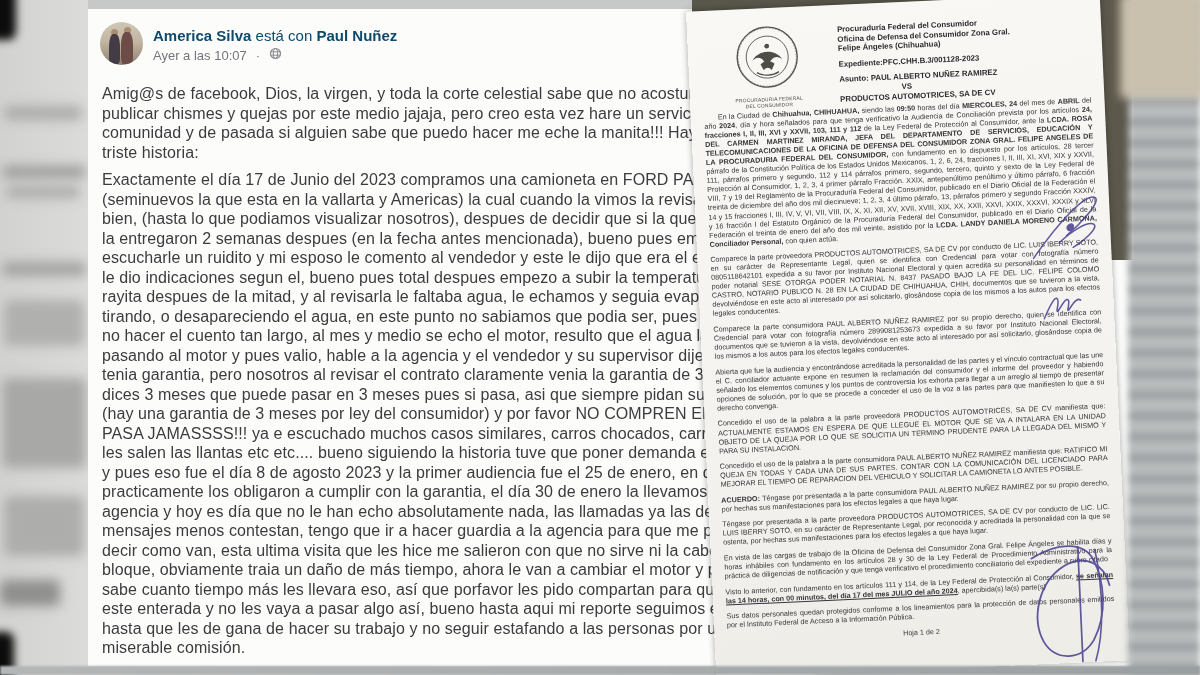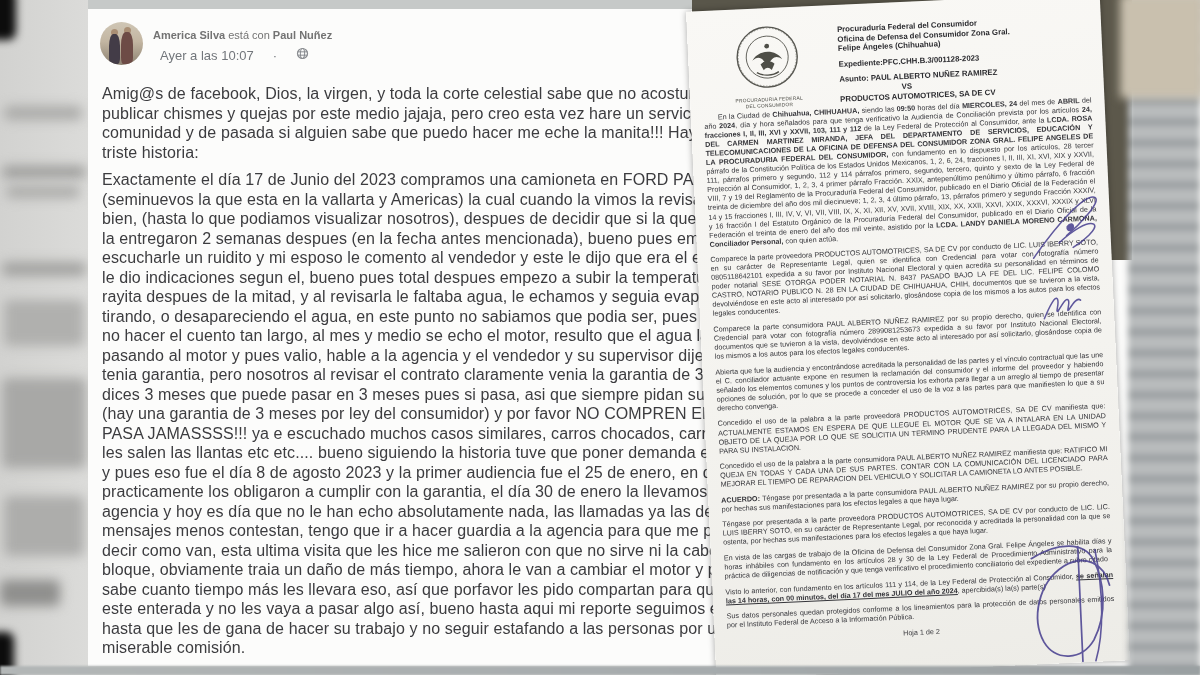--- a/index.html
+++ b/index.html
@@ -27,23 +27,23 @@
   .fb-card{position:absolute;left:88px;top:9px;width:1112px;height:657px;
            background:#fcfcfb;z-index:2;color:#3d3d40;}
   .fb-header{position:absolute;left:12px;top:13px;display:flex;gap:10px;}
   .avatar{width:43px;height:43px;border-radius:50%;overflow:hidden;position:relative;
           background:linear-gradient(180deg,#cfc6b5 0%,#c3b6a2 45%,#8d8272 100%);flex:none;}
   .fig{position:absolute;border-radius:40% 40% 20% 20%;}
   .figA{left:9px;top:12px;width:11px;height:30px;background:#433c47;}
   .figB{left:21px;top:10px;width:12px;height:32px;background:#6d4b46;}
   .head{position:absolute;border-radius:50%;background:#a98e74;width:7px;height:7px;}
   .hA{left:11px;top:7px;} .hB{left:24px;top:5px;}
-  .fb-nameline{font-size:11px;line-height:19px;color:#737373;padding-top:4px;}
+  .fb-nameline{font-size:15px;line-height:19px;color:#0c4a6e;padding-top:4px;}
   .fb-nameline b{font-weight:700;}
-  .fb-sub{font-size:13px;color:#72767b;display:flex;align-items:center;gap:19px;margin-top:2px;margin-left:7px;}
+  .fb-sub{font-size:13px;color:#72767b;display:flex;align-items:center;gap:9px;margin-top:2px;}
   .globe{display:inline-block;}
   .fb-body{position:absolute;left:14px;top:75px;width:1080px;
            font-size:16px;line-height:19.5px;color:#3c3c3f;letter-spacing:.1px;}
   .fb-p{white-space:pre;}
   .fb-p + .fb-p{margin-top:8px;}
 
   
   .olive-top{position:absolute;left:692px;top:0;width:424px;height:34px;background:#59564a;z-index:3;}
   .olive-right{position:absolute;left:1098px;top:0;width:34px;height:260px;background:#5c584b;z-index:3;}
   .paper{position:absolute;left:701px;top:2px;width:414px;height:668px;z-index:4;

